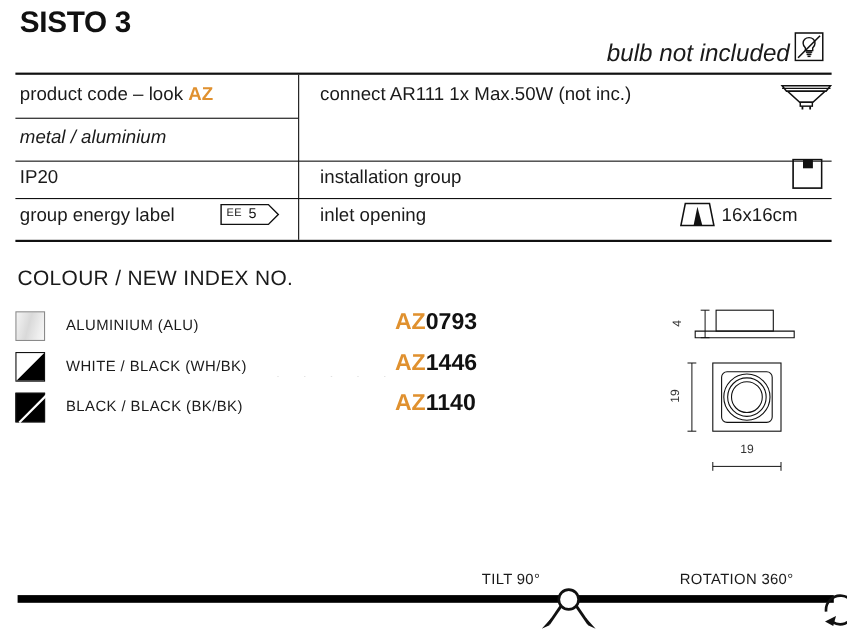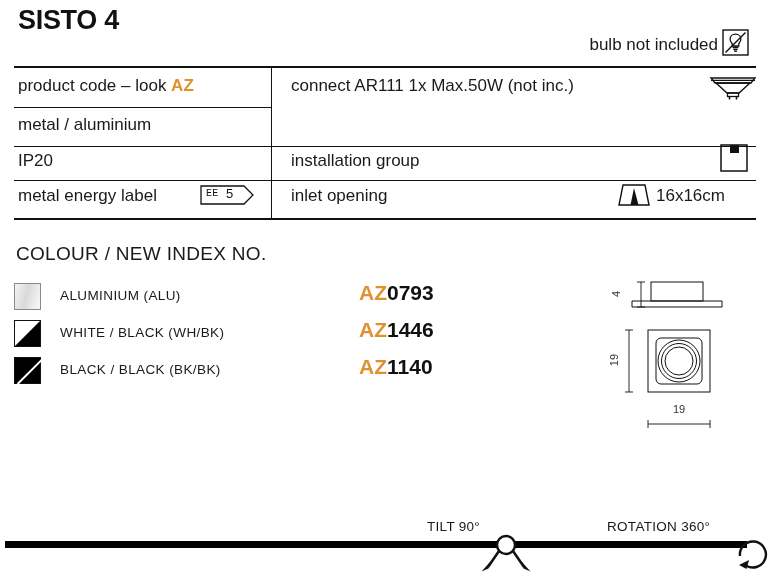--- a/index.html
+++ b/index.html
@@ -23,24 +23,25 @@
     top: 5px;
     font-size: 27px;
     font-weight: bold;
     letter-spacing: -0.3px;
     color: #111;
   }
   #bulb-note {
     position: absolute;
     right: 52px;
     top: 35px;
-    font-size: 17px;
+    font-size: 22px;
     color: #1a1a1a;
     text-align: left;
     white-space: nowrap;
+    font-style: italic;
   }
   #bulb-icon-box {
     position: absolute;
     left: 722px;
     top: 29px;
     width: 27px;
     height: 27px;
   }
 
   
@@ -84,21 +85,20 @@
     width: 56px;
     height: 20px;
   }
   #energy-badge .ee-txt {
     position: absolute;
     left: 6px;
     top: 3px;
     font-size: 10px;
     letter-spacing: 0.3px;
     color: #111;
-    font-family: Liberation Mono, monospace;
   }
   #energy-badge .ee-num {
     position: absolute;
     left: 26px;
     top: 1px;
     font-size: 13px;
     color: #111;
   }
 
   .icon-cell {
@@ -193,21 +193,21 @@
     color: #333;
   }
   .dim-vert {
     transform: rotate(-90deg);
     transform-origin: center center;
   }
 
   
   #motion-section {
     position: absolute;
-    left: 5px;
+    left: 16px;
     top: 505px;
     width: 692px;
     height: 74px;
   }
   #motion-bar {
     position: absolute;
     left: 0;
     top: 36px;
     width: 742px;
     height: 7px;
@@ -219,21 +219,21 @@
     letter-spacing: 0.3px;
     color: #1a1a1a;
     white-space: nowrap;
   }
   #tilt-label { left: 422px; top: 14px; }
   #rotation-label { left: 602px; top: 14px; }
 </style>
 </head>
 <body>
 
-<div id="page-title">SISTO 4</div>
+<div id="page-title">SISTO 3</div>
 
 <div id="bulb-note">bulb not included</div>
 
 <div id="bulb-icon-box">
   <svg width="27" height="27" viewBox="0 0 27 27">
     <rect x="1" y="1" width="25" height="25" fill="none" stroke="#111" stroke-width="1.4"></rect>
     <path d="M13.5 5.2 C10.2 5.2 8.1 7.6 8.1 10.3 C8.1 12.3 9.3 13.5 10.2 14.6 L10.2 17.0 L16.8 17.0 L16.8 14.6 C17.7 13.5 18.9 12.3 18.9 10.3 C18.9 7.6 16.8 5.2 13.5 5.2 Z" fill="none" stroke="#111" stroke-width="1.3"></path>
     <rect x="10.6" y="17.6" width="5.8" height="1.5" fill="#111"></rect>
     <rect x="11.3" y="19.6" width="4.4" height="1.5" fill="#111"></rect>
     <rect x="12.1" y="21.5" width="2.8" height="1.4" fill="#111"></rect>
@@ -248,23 +248,23 @@
   <div class="row-line" style="left:0; top:78px; width:257px;"></div>
   <div class="row-line" style="left:0; top:112px; width:257px;"></div>
 
   <div class="row-line" style="left:257px; top:78px; width:485px;"></div>
   <div class="row-line" style="left:257px; top:112px; width:485px;"></div>
 </div>
 
 <div class="cell" style="left:18px; top:76px;">
   <span>product code – look </span><span class="az-orange">AZ</span>
 </div>
-<div class="cell" style="left:18px; top:115px;">metal / aluminium</div>
+<div class="cell" style="left:18px; top:115px;font-style:italic;">metal / aluminium</div>
 <div class="cell" style="left:18px; top:151px;">IP20</div>
-<div class="cell" style="left:18px; top:186px;">metal energy label</div>
+<div class="cell" style="left:18px; top:186px;">group energy label</div>
 
 <div id="energy-badge">
   <svg width="56" height="20" viewBox="0 0 56 20" style="position:absolute;left:0;top:0;">
     <path d="M1 1 L44 1 L53 10 L44 19 L1 19 Z" fill="#fff" stroke="#111" stroke-width="1.3"></path>
   </svg>
   <span class="ee-txt">EE</span>
   <span class="ee-num">5</span>
 </div>
 
 <div class="cell" style="left:291px; top:76px;">connect AR111 1x Max.50W (not inc.)</div>

